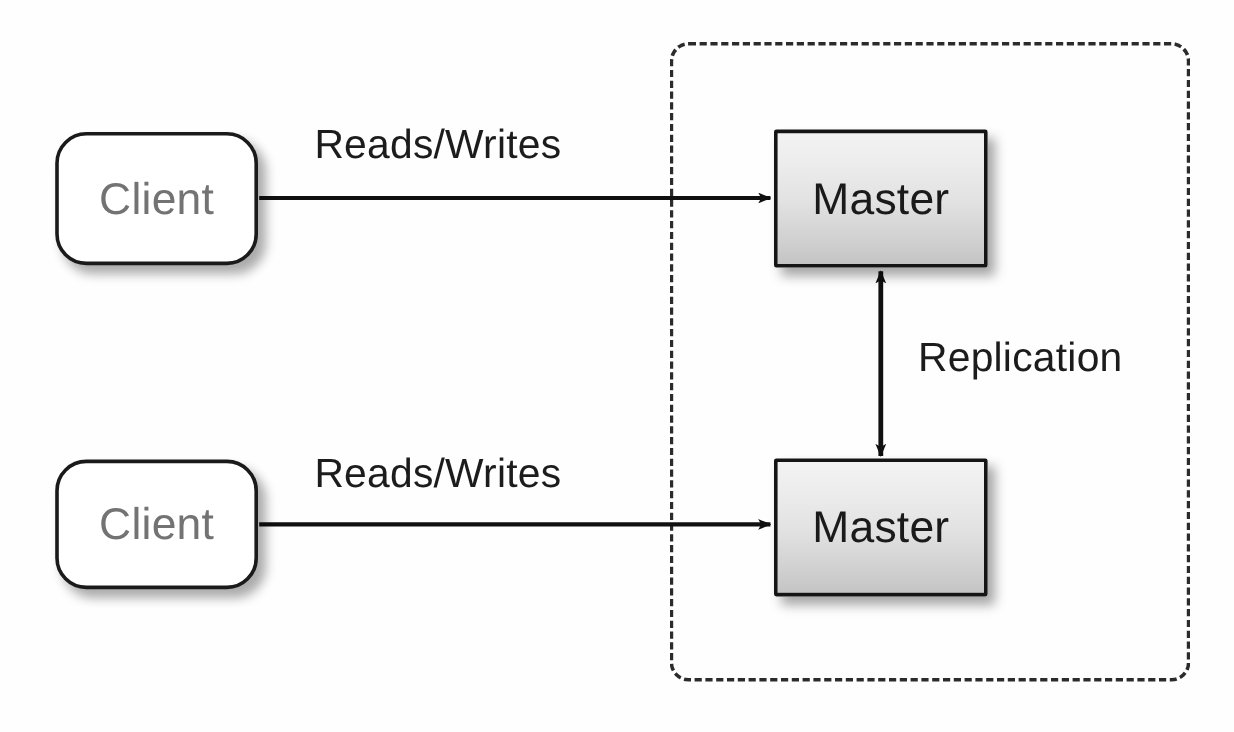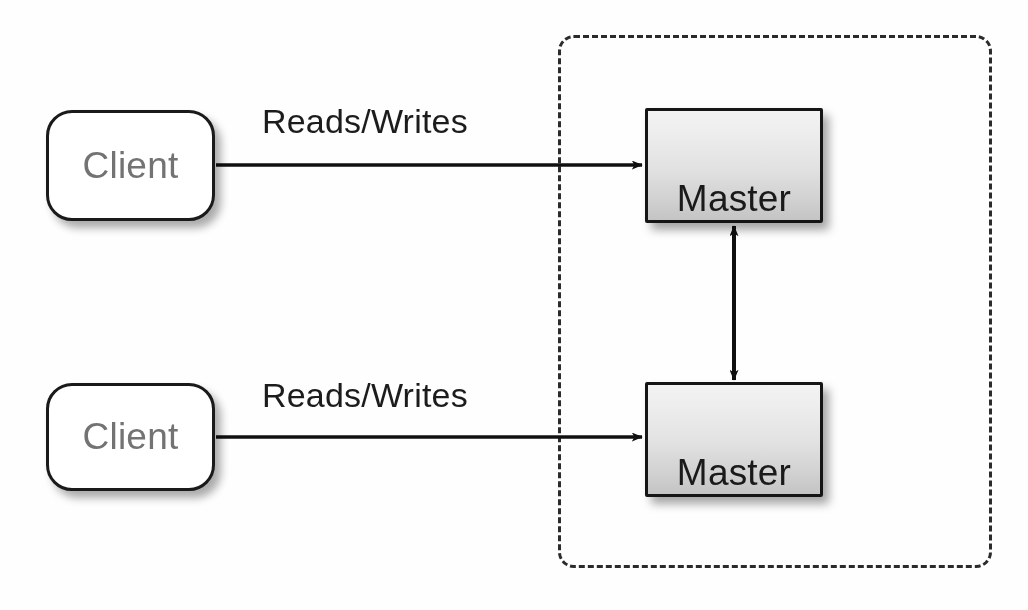--- a/index.html
+++ b/index.html
@@ -47,21 +47,21 @@
 
   
   .master-node {
     position: absolute;
     box-sizing: border-box;
     border: 3px solid #151515;
     border-radius: 2px;
     background: linear-gradient(to bottom, #f2f2f2 0%, #eeeeee 18%, #e2e2e2 52%, #cfcfcf 84%, #c4c4c4 100%);
     box-shadow: 6px 7px 10px rgba(0,0,0,0.35);
     display: flex;
-    align-items: flex-end;
+    align-items: center;
     justify-content: center;
   }
   .master-node .node-label {
     font-size: 37px;
     color: #1a1a1a;
     letter-spacing: 0.2px;
   }
 
   
   .edge-label {
@@ -119,14 +119,15 @@
   </div>
 
   <div class="master-node" style="left:645px; top:382px; width:178px; height:115px;">
     <span class="node-label">Master</span>
   </div>
 
   <div class="edge-label" style="left:262px; top:102px;">Reads/Writes</div>
 
   <div class="edge-label" style="left:262px; top:376px;">Reads/Writes</div>
 
+  <div class="edge-label" style="left:765px; top:279px;">Replication</div>
 
 </div>
 
 </body></html>

